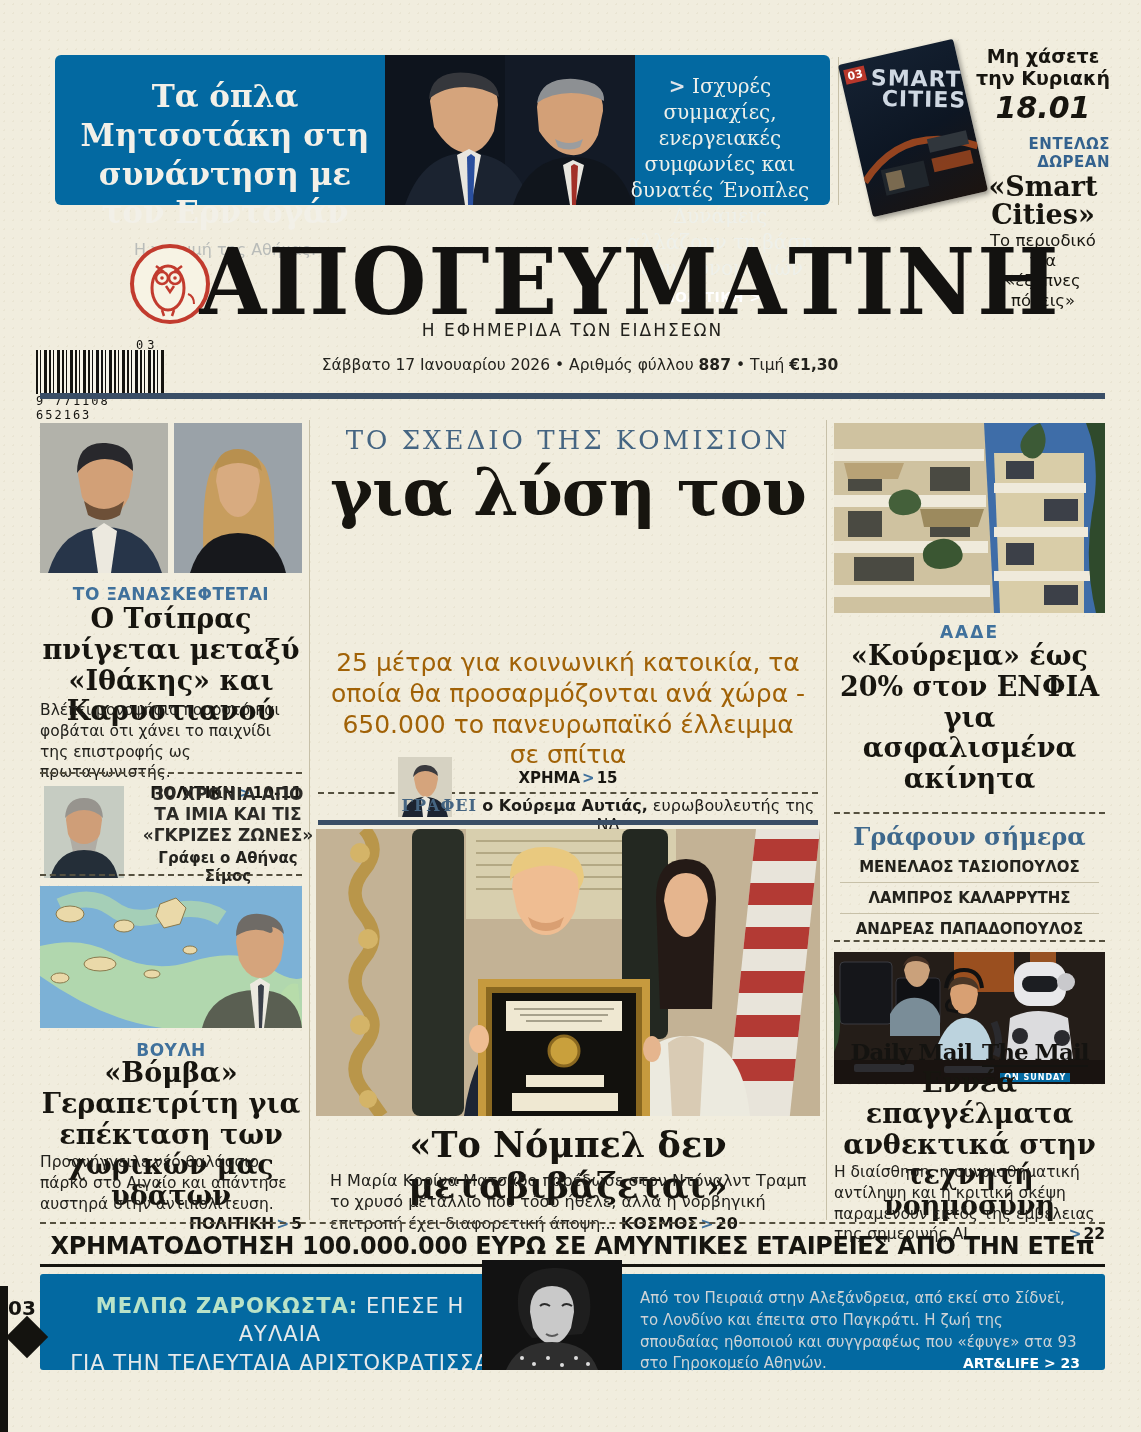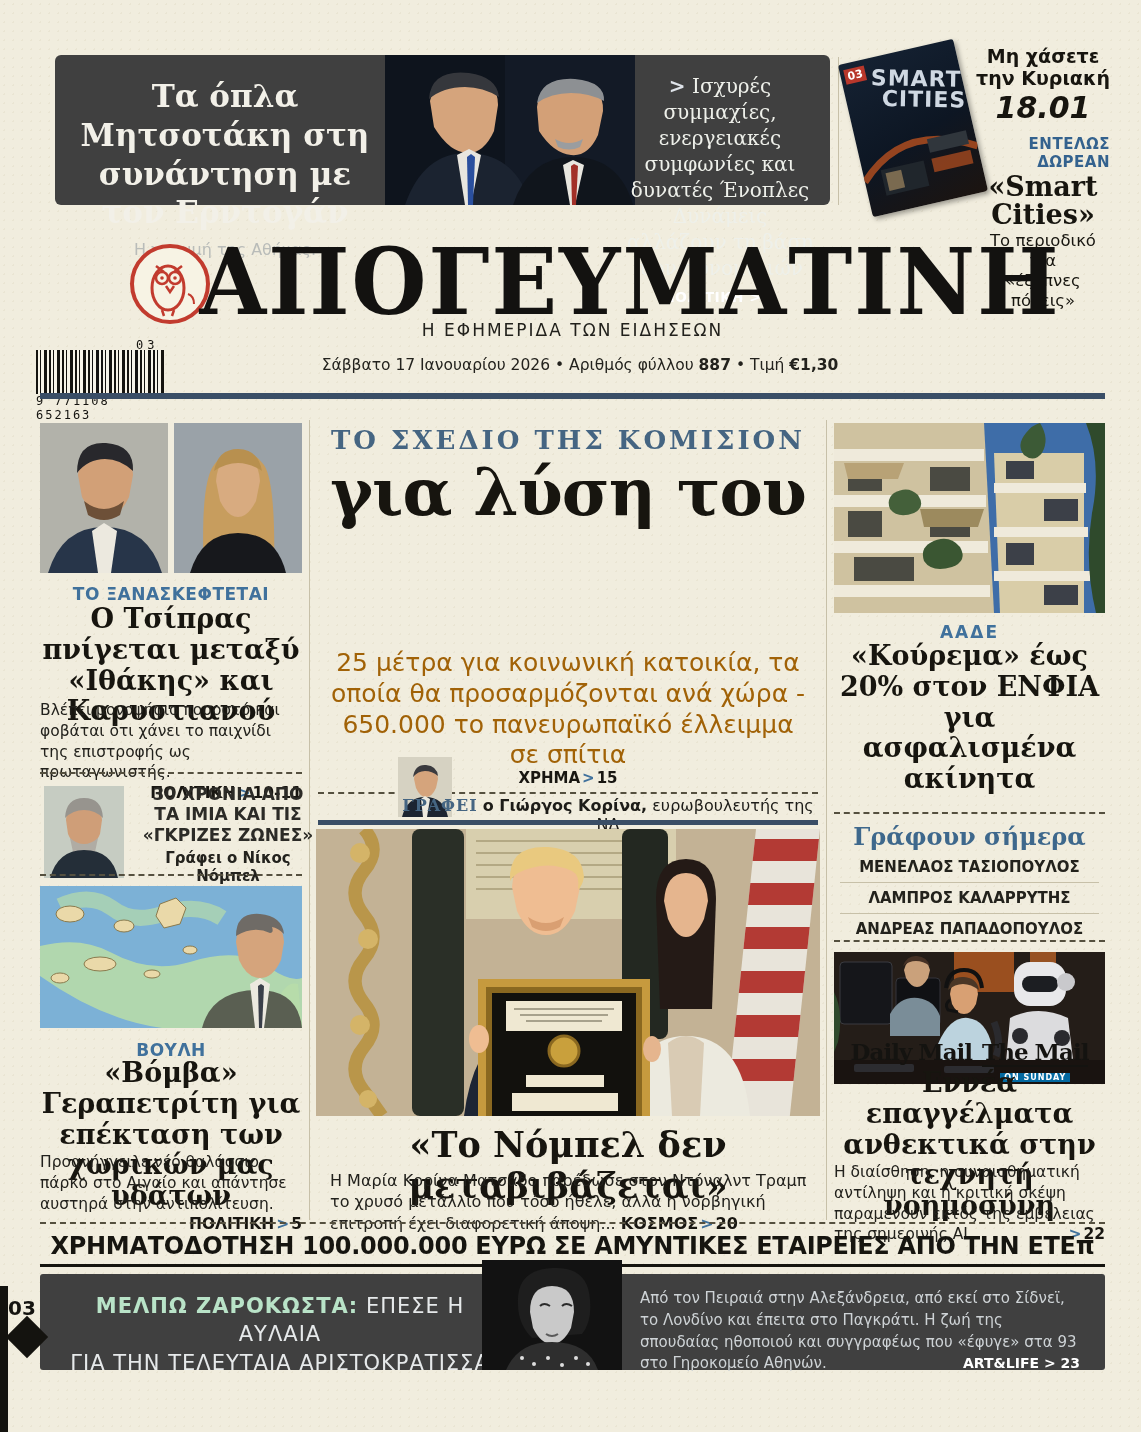--- a/index.html
+++ b/index.html
@@ -10,21 +10,21 @@
   .abs{position:absolute;}
   .serif{font-family:"DejaVu Serif","Liberation Serif",serif;}
   .ctr{text-align:center;}
   .kicker{font-weight:700;font-size:17px;color:#40719c;letter-spacing:.5px;text-align:center;}
   .hl{font-family:"DejaVu Serif","Liberation Serif",serif;font-weight:700;color:#17150f;text-align:center;}
   .body-txt{font-size:15.5px;line-height:1.34;color:#22211c;}
   .ref{font-weight:700;color:#181611;white-space:nowrap;}
   .ref .arrow{color:#40719c;padding:0 2px;}
   .dash{border-top:2px dashed #55503f;height:0;}
   .vline{width:1px;background:#c7c0a8;}
-  .navy-box{background:#404040;border-radius:6px;}
+  .navy-box{background:#0369a1;border-radius:6px;}
   .rule-blue{background:#3a4e66;}
   
   .tb-head{font-family:"DejaVu Serif","Liberation Serif",serif;font-weight:700;color:#f2f0e8;
            font-size:31px;line-height:1.25;text-align:center;}
   .tb-deck{color:#b9bcb9;font-size:16px;text-align:center;}
   .tb-right{font-family:"DejaVu Serif","Liberation Serif",serif;color:#eef0ea;font-size:20px;line-height:1.3;text-align:center;}
   .tb-ref{color:#fff;font-weight:700;font-size:14px;text-align:center;letter-spacing:.5px;}
   
   .promo-bold{font-weight:700;font-size:19px;line-height:1.15;color:#17150f;text-align:center;}
   .promo-date{font-weight:800;font-size:30px;color:#17150f;text-align:center;font-style:italic;}
@@ -185,21 +185,21 @@
     <svg width="80" height="92" viewBox="0 0 80 92" preserveAspectRatio="none">
       <rect width="80" height="92" fill="#c6ccc2"></rect>
       <path d="M22 34 q1 -18 18 -18 q17 0 18 18 l-2 14 q-6 14 -16 14 q-10 0 -16 -14z" fill="#cf9e78"></path>
       <path d="M21 32 q1 -20 19 -20 q18 0 19 20 q-8 -8 -19 -8 q-11 0 -19 8z" fill="#97948e"></path>
       <path d="M26 52 q14 12 28 0 l-3 14 q-11 8 -22 0z" fill="#b0aca4"></path>
       <path d="M6 92 q8 -28 34 -28 q28 0 34 28z" fill="#242e38"></path>
     </svg>
   </div>
   <div class="abs ctr" style="left:140px;top:784px;width:176px;">
     <div style="font-weight:700;font-size:17px;line-height:1.2;color:#2c2b27;">30 ΧΡΟΝΙΑ ΑΠΟ ΤΑ ΙΜΙΑ ΚΑΙ ΤΙΣ «ΓΚΡΙΖΕΣ ΖΩΝΕΣ»</div>
-    <div style="font-weight:700;font-size:15px;margin-top:4px;color:#23221d;">Γράφει ο Νίκος Νόμπελ</div>
+    <div style="font-weight:700;font-size:15px;margin-top:4px;color:#23221d;">Γράφει ο Αθήνας Σίμος</div>
     <div class="ref" style="font-size:15px;"><span>ΠΟΛΙΤΙΚΗ</span><span class="arrow">&gt;</span><span>8</span></div>
   </div>
   <div class="abs dash" style="left:40px;top:874px;width:262px;"></div>
 
   <div class="abs" style="left:40px;top:886px;width:262px;height:142px;">
     <svg width="262" height="142" viewBox="0 0 262 142" preserveAspectRatio="none">
       <rect width="262" height="142" fill="#7cb1d6"></rect>
       <path d="M0 60 q40 -10 70 6 q40 22 80 10 q50 -16 80 6 q20 14 32 10 l0 50 l-140 0 q-60 -8 -122 -52z" fill="#b7dcaa" opacity=".9"></path>
       <path d="M20 20 q30 -14 52 2 q20 16 50 6 q36 -12 60 4" stroke="#b7dcaa" stroke-width="16" fill="none" opacity=".7"></path>
       <ellipse cx="30" cy="28" rx="14" ry="8" fill="#ead9a9" stroke="#8a7a4d"></ellipse>
@@ -217,39 +217,39 @@
       <path d="M218 100 l3 -2 3 2 -2 42 h-3z" fill="#3a3f49"></path>
     </svg>
   </div>
   <div class="abs kicker" style="left:40px;top:1040px;width:262px;">ΒΟΥΛΗ</div>
   <div class="abs hl" style="left:40px;top:1058px;width:262px;font-size:27px;line-height:1.14;">«Βόμβα» Γεραπετρίτη για επέκταση των χωρικών μας υδάτων</div>
   <div class="abs body-txt" style="left:40px;top:1152px;width:262px;">
     <span>Προανήγγειλε νέο θαλάσσιο πάρκο στο Αιγαίο και απάντησε αυστηρά στην αντιπολίτευση.</span>
     <span class="ref" style="float:right;"><span>ΠΟΛΙΤΙΚΗ</span><span class="arrow">&gt;</span><span>5</span></span>
   </div>
 
-  <div class="abs ctr serif" style="left:318px;top:425px;width:500px;font-size:26px;font-weight:700;color:#456582;letter-spacing:3px;">ΤΟ ΣΧΕΔΙΟ ΤΗΣ ΚΟΜΙΣΙΟΝ</div>
+  <div class="abs ctr serif" style="left:318px;top:425px;width:500px;font-size:26px;font-weight:400;color:#456582;letter-spacing:3px;">ΤΟ ΣΧΕΔΙΟ ΤΗΣ ΚΟΜΙΣΙΟΝ</div>
   <div class="abs hl" style="left:318px;top:458px;width:500px;font-size:65px;line-height:1.05;letter-spacing:-1px;">
     <div>για λύση του</div>
   </div>
   <div class="abs ctr" style="left:326px;top:648px;width:484px;font-size:25px;line-height:1.23;color:#a16207;">25 μέτρα για κοινωνική κατοικία, τα οποία θα προσαρμόζονται ανά χώρα - 650.000 το πανευρωπαϊκό έλλειμμα σε σπίτια</div>
   <div class="abs ctr ref" style="left:318px;top:769px;width:500px;font-size:15px;"><span>ΧΡΗΜΑ</span><span class="arrow">&gt;</span><span>15</span></div>
   <div class="abs dash" style="left:318px;top:792px;width:500px;"></div>
   <div class="abs" style="left:398px;top:757px;width:54px;height:60px;">
     <svg width="54" height="60" viewBox="0 0 54 60" preserveAspectRatio="none">
       <rect width="54" height="60" fill="#d6d2c2"></rect>
       <path d="M16 22 q1 -12 12 -12 q11 0 12 12 l-2 9 q-4 9 -10 9 q-6 0 -10 -9z" fill="#d5a47c"></path>
       <path d="M15 20 q2 -13 13 -12 q11 1 12 11 q-6 -5 -13 -5 q-7 0 -12 6z" fill="#3a3a3e"></path>
       <path d="M4 60 q5 -20 23 -20 q19 0 23 20z" fill="#1c2431"></path>
       <path d="M23 42 l4 -3 5 3 -3 18 h-4z" fill="#ece9df"></path>
     </svg>
   </div>
   <div class="abs ctr" style="left:398px;top:796px;width:420px;font-size:16px;">
     <span class="serif" style="font-weight:700;color:#456582;letter-spacing:1px;">ΓΡΑΦΕΙ</span>
-    <b>ο Γιώργος Κορίνα,</b>
+    <b>ο Κούρεμα Αυτιάς,</b>
     <span>ευρωβουλευτής της ΝΔ</span>
   </div>
   <div class="abs rule-blue" style="left:318px;top:820px;width:500px;height:5px;"></div>
 
   <div class="abs" style="left:316px;top:829px;width:504px;height:287px;">
     <svg width="504" height="287" viewBox="0 0 504 287" preserveAspectRatio="none">
       <rect width="504" height="287" fill="#c3b295"></rect>
       <rect x="150" y="0" width="210" height="90" fill="#d8cfae"></rect>
       <g stroke="#b3a884" stroke-width="2">
           <line x1="160" y1="12" x2="350" y2="12"></line>

